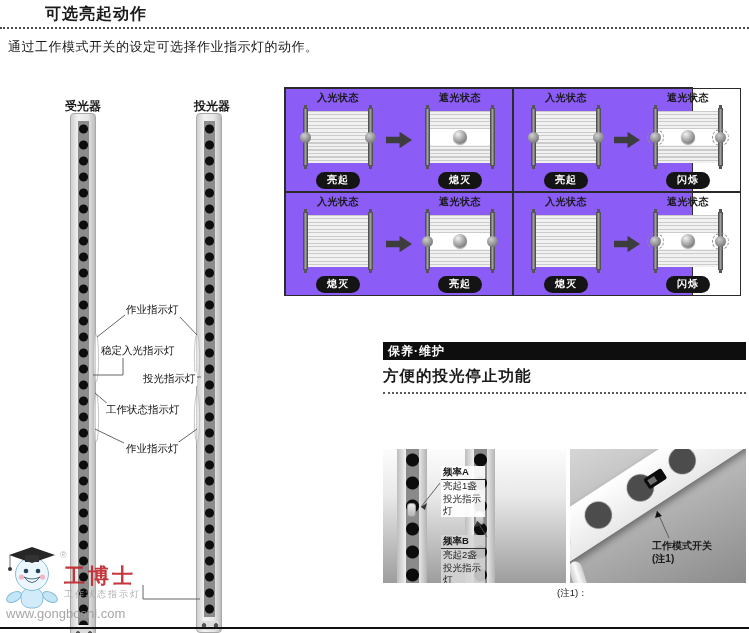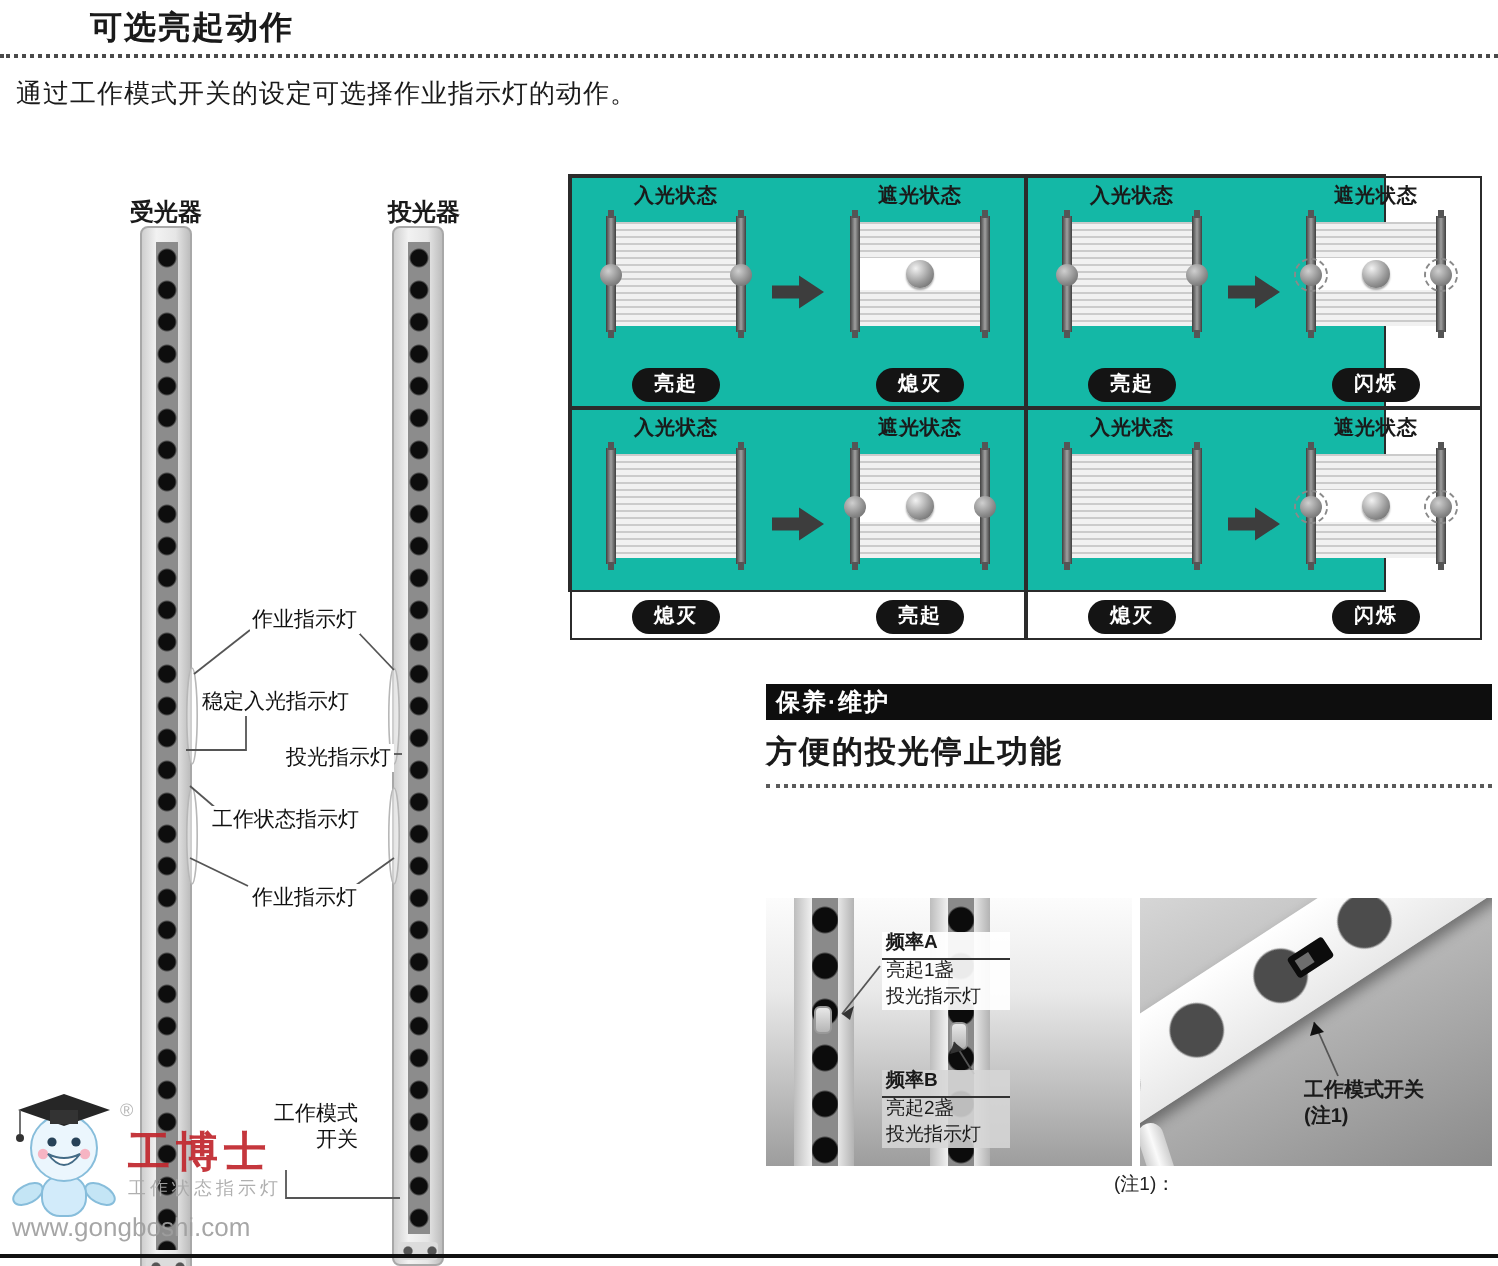--- a/index.html
+++ b/index.html
@@ -29,40 +29,40 @@
   .co { position:absolute; font-size:10.5px; color:#111; white-space:nowrap; background:#fff; padding:0 1px; }
   .co1 { left:85px; top:207px; }
   .co2 { left:60px; top:248px; }
   .co3 { left:102px; top:276px; }
   .co4 { left:65px; top:307px; }
   .co5 { left:85px; top:346px; }
   .co6 { left:62px; top:455px; width:78px; text-align:right; line-height:1.25; }
 
   
   .quad { position:absolute; left:284px; top:87px; width:409px; height:209px; border:1px solid #2b2b2b;
-    display:grid; grid-template-columns:1fr 1fr; grid-template-rows:1fr 1fr; background:#14b8a6; }
+    display:grid; grid-template-columns:1fr 1fr; grid-template-rows:1fr 1fr; background:#8b5cf6; }
   .cell { border:1px solid #2b2b2b; display:flex; align-items:center; justify-content:space-evenly; padding:2px 4px; }
   .mini { width:96px; text-align:center; }
   .mtitle { font-size:10px; font-weight:bold; margin-bottom:3px; letter-spacing:0.5px; }
   .scene { position:relative; width:80px; height:58px; margin:0 auto; }
   .vbar { position:absolute; top:0; bottom:0; width:5px; background:linear-gradient(90deg,#3f3f3f,#9f9f9f 50%,#3f3f3f); }
   .vbar:before,.vbar:after { content:""; position:absolute; left:1px; width:3px; height:4px; background:#555; }
   .vbar:before { top:-3px; } .vbar:after { bottom:-3px; }
   .vbar.l { left:5px; } .vbar.r { right:5px; }
   .beams { position:absolute; left:10px; right:10px; top:3px; bottom:3px;
     background:repeating-linear-gradient(to bottom,#cbcbcb 0 1px,#f1f1f1 1px 3.5px); }
   .band { position:absolute; left:10px; right:10px; top:calc(50% - 8px); height:16px; background:#fff; }
   .ball { position:absolute; left:calc(50% - 7px); top:calc(50% - 7px); width:14px; height:14px; border-radius:50%;
     background:radial-gradient(circle at 35% 30%, #f2f2f2, #9a9a9a 55%, #5a5a5a); box-shadow:0 1px 1px rgba(0,0,0,.35); }
   .lamp { position:absolute; top:calc(50% - 5.5px); width:11px; height:11px; border-radius:50%; display:none;
     background:radial-gradient(circle at 38% 32%, #cfcfcf, #8a8a8a 60%, #606060); }
   .lamp.ll { left:2px; } .lamp.lr { right:2px; }
   .mini[data-lamp="on"] .lamp, .mini[data-lamp="blink"] .lamp { display:block; }
   .mini[data-lamp="blink"] .lamp { outline:1px dashed #8a8a8a; outline-offset:2px; }
-  .pillrow { margin-top:16px; }
+  .pillrow { margin-top:3px; }
   .pill { display:inline-block; background:#141414; color:#fff; font-size:10px; font-weight:bold;
     padding:1px 11px 2px; border-radius:9px; letter-spacing:1px; }
   .arrow { width:26px; height:18px; background:#3d3d3d;
     clip-path:polygon(0 32%, 52% 32%, 52% 4%, 100% 50%, 52% 96%, 52% 68%, 0 68%); flex:0 0 auto; }
 
   
   .secbar { position:absolute; left:383px; top:342px; width:363px; height:18px; background:#0e0e0e; color:#fff;
     font-size:12px; font-weight:bold; line-height:18px; padding-left:5px; letter-spacing:1px; }
   .mhead { position:absolute; left:383px; top:366px; width:363px; font-size:15.5px; font-weight:bold;
     letter-spacing:1px; padding-bottom:5px; border-bottom:2px dotted #5a5a5a; }
@@ -70,21 +70,21 @@
 
   
   .photo1 { position:absolute; left:383px; top:449px; width:183px; height:134px; overflow:hidden;
     background:linear-gradient(180deg,#fcfcfc 0%,#e9e9e9 35%,#9d9d9d 100%); }
   .pbar { position:absolute; top:0; bottom:0; width:30px; background:linear-gradient(90deg,#bdbdbd,#fafafa 35%,#ededed 70%,#b3b3b3); }
   .pbar .pstrip { position:absolute; left:9px; top:0; bottom:0; width:13px; background:#8a8a8a;
     background-image:radial-gradient(circle at 50% 11px, #0c0c0c 6px, rgba(0,0,0,0) 7px);
     background-size:13px 23px; background-repeat:repeat-y; }
   .pbar.b1 { left:14px; } .pbar.b2 { left:82px; }
   .plamp { position:absolute; width:9px; height:14px; border-radius:3px; background:linear-gradient(180deg,#e8e8e8,#b5b5b5); border:1px solid #999; }
-  .freqbox { position:absolute; left:58px; width:64px; font-size:9.5px; line-height:1.3; z-index:3; }
+  .freqbox { position:absolute; left:58px; width:44px; font-size:9.5px; line-height:1.3; z-index:3; }
   .freqbox .ft { font-weight:bold; border-bottom:1px solid #333; display:block; padding:0 2px 1px; }
   .freqbox .fl { display:block; padding:0 2px; }
   .fa { top:17px; background:rgba(255,255,255,.92); }
   .fb { top:86px; background:rgba(214,214,214,.88); }
   .p1lines { position:absolute; left:0; top:0; width:183px; height:134px; z-index:2; }
 
   .photo2 { position:absolute; left:570px; top:449px; width:176px; height:134px; overflow:hidden;
     background:linear-gradient(155deg,#d6d6d6 0%,#b5b5b5 45%,#8b8b8b 100%); }
   .device { position:absolute; left:-46px; top:92px; width:320px; height:46px; background:linear-gradient(180deg,#ffffff,#e8e8e8);
     border-radius:10px; box-shadow:0 4px 7px rgba(0,0,0,.4); transform:rotate(-33deg); transform-origin:left center; }
@@ -147,24 +147,20 @@
       <line x1="55" y1="333" x2="84" y2="347"></line>
       <line x1="157" y1="333" x2="136" y2="348"></line>
       <polyline points="103,489 103,503 160,503"></polyline>
     </svg>
 
     <div class="co co1">作业指示灯</div>
     <div class="co co2">稳定入光指示灯</div>
     <div class="co co3">投光指示灯</div>
     <div class="co co4">工作状态指示灯</div>
     <div class="co co5">作业指示灯</div>
-    <div class="co co6">
-      <span>工作模式</span><br>
-      <span>开关</span>
-    </div>
   </div>
 
   <div class="quad">
 
     <div class="cell">
       <div class="mini" data-lamp="on">
         <div class="mtitle">入光状态</div>
         <div class="scene">
           <div class="beams"></div>
           <div class="vbar l"></div>

